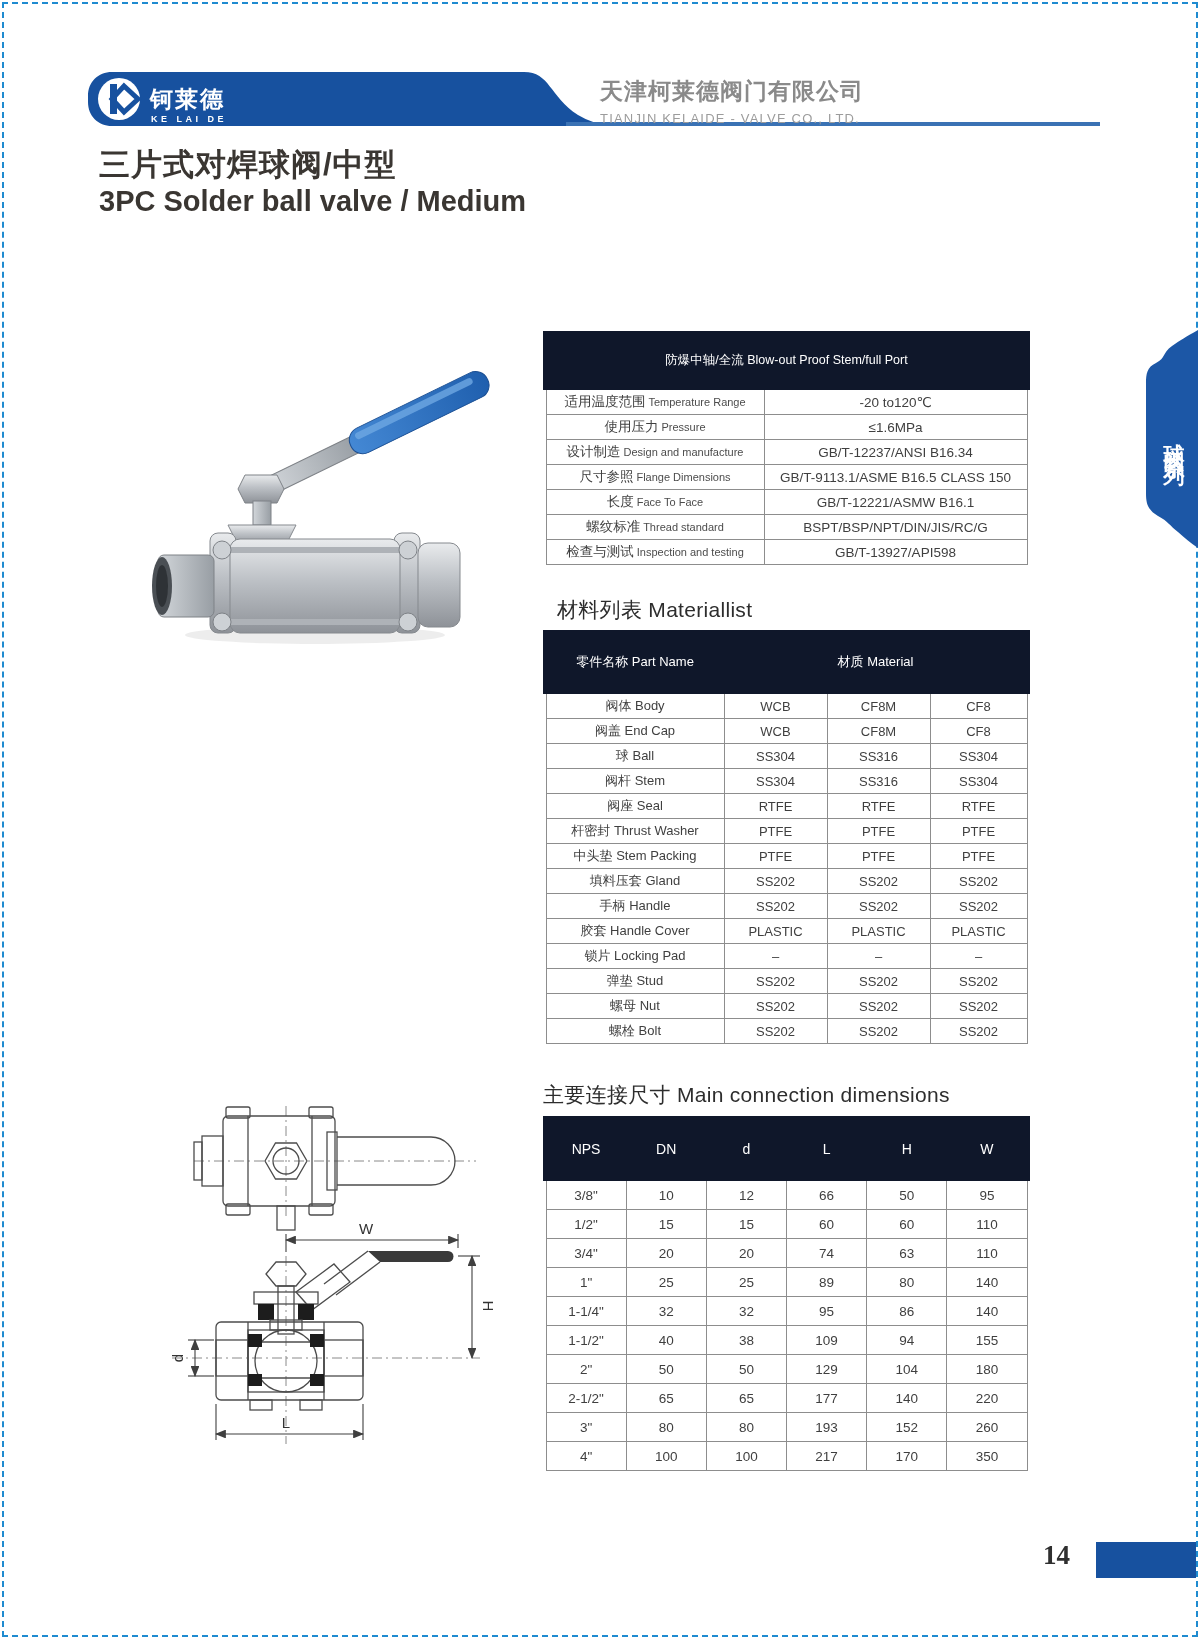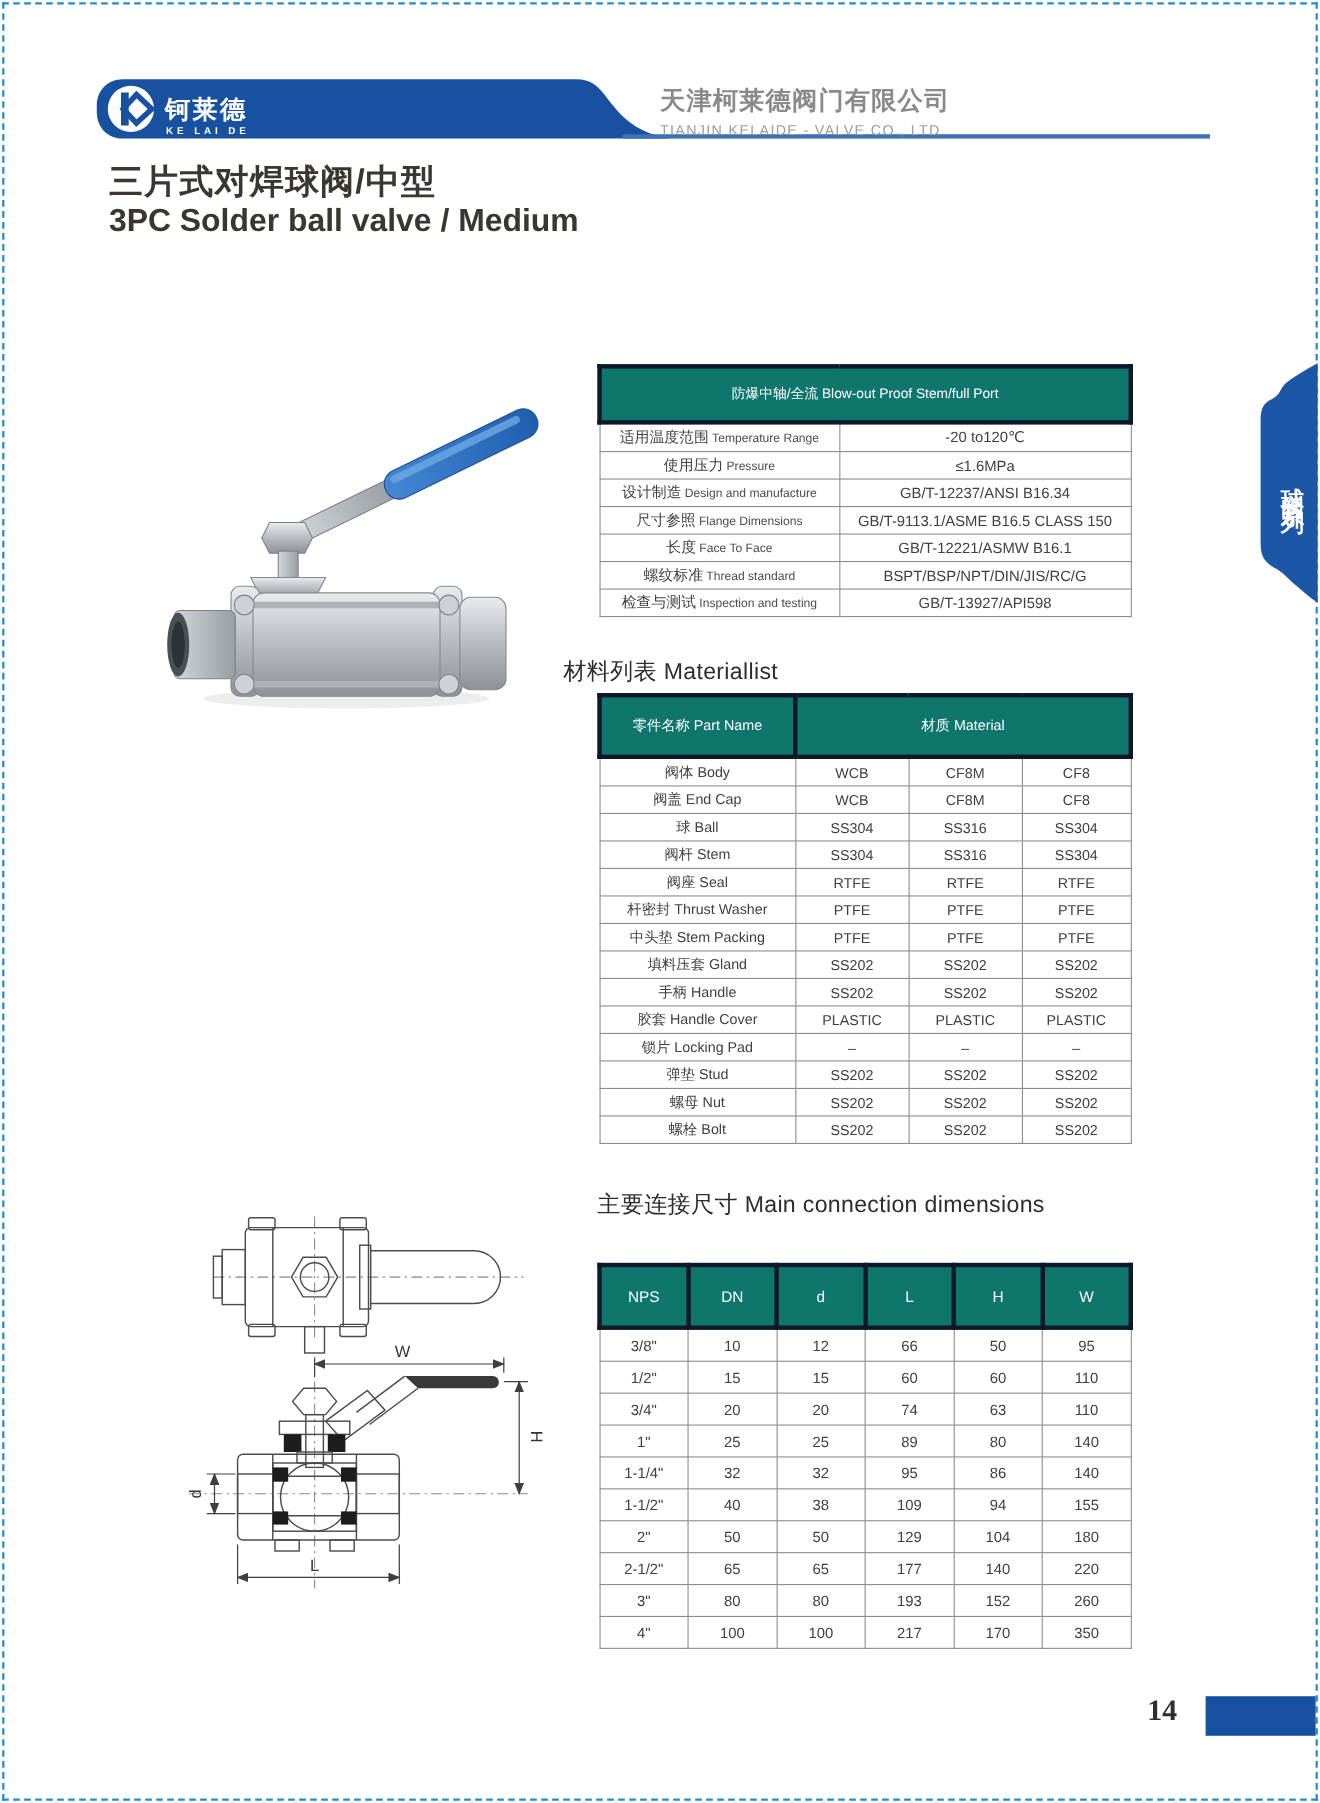--- a/index.html
+++ b/index.html
@@ -17,35 +17,35 @@
   .title-cn{position:absolute;left:99px;top:144px;font-size:31px;font-weight:bold;color:#3a3632;letter-spacing:1px;}
   .title-en{position:absolute;left:99px;top:185px;font-size:29px;font-weight:bold;color:#3a3632;}
 
   
   .photo{position:absolute;left:110px;top:322px;width:400px;height:330px;}
   .draw{position:absolute;left:128px;top:1048px;width:400px;height:400px;}
 
   
   .heading{position:absolute;font-size:21px;color:#2d2d2d;letter-spacing:.3px;}
   #h-comp{left:543px;top:296px;}
-  #h-mat{left:512px;top:596px;}
+  #h-mat{left:557px;top:596px;}
   #h-dim{left:543px;top:1081px;}
 
   
   .tbl{position:absolute;left:543px;border-collapse:collapse;width:487px;table-layout:fixed;}
-  .tbl th{background:#0f766e;color:#fff;font-weight:normal;border:4px solid #0f172a;padding:12px;}
+  .tbl th{background:#0f172a;color:#fff;font-weight:normal;border:6px solid #0f172a;padding:12px;}
   .tbl td{border:1px solid #8d8d8d;text-align:center;vertical-align:middle;color:#3f3f3f;background:#fff;padding:0 2px;}
   #t-comp{top:331px;}
   #t-comp th{height:23px;font-size:12.5px;}
   #t-comp td{height:24px;font-size:13.5px;}
   #t-comp .en{font-size:11px;color:#4c4c4c;margin-left:3px;}
   #t-mat{top:630px;}
   #t-mat th{height:28px;font-size:13px;}
   #t-mat td{height:24px;font-size:13px;}
-  #t-dim{top:1116px;margin-top:32px;}
+  #t-dim{top:1116px;}
   #t-dim th{height:29px;font-size:14px;}
   #t-dim td{height:28px;font-size:13.5px;}
 
   
   .tab{position:absolute;left:1134px;top:327px;width:64px;height:224px;}
   .tab-text{position:absolute;left:1158px;top:366px;width:30px;height:150px;
             writing-mode:vertical-rl;text-orientation:upright;font-size:21px;font-weight:bold;
             color:#fff;letter-spacing:7px;text-align:center;}
 
   

